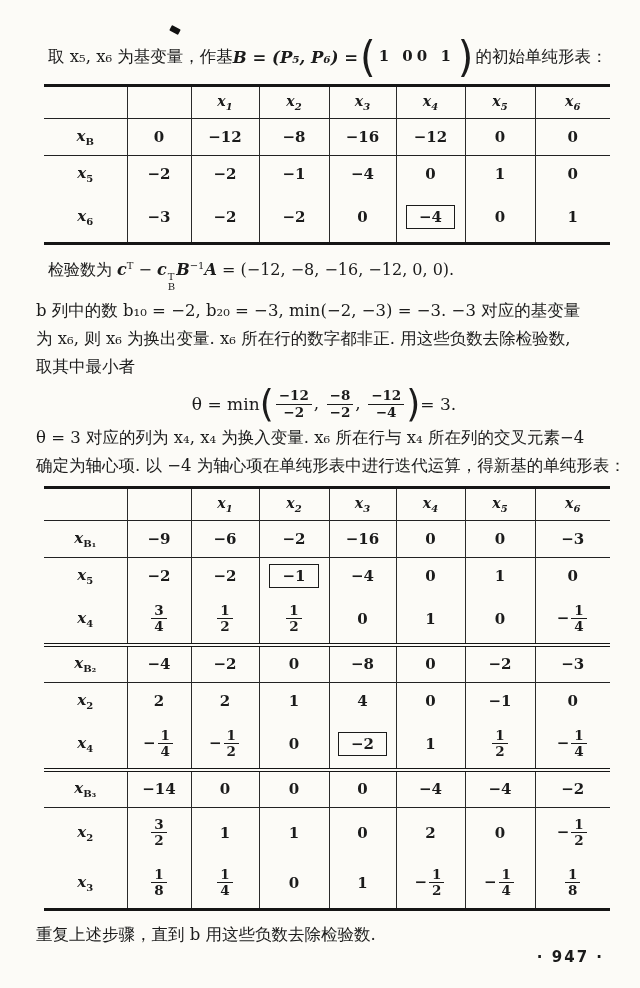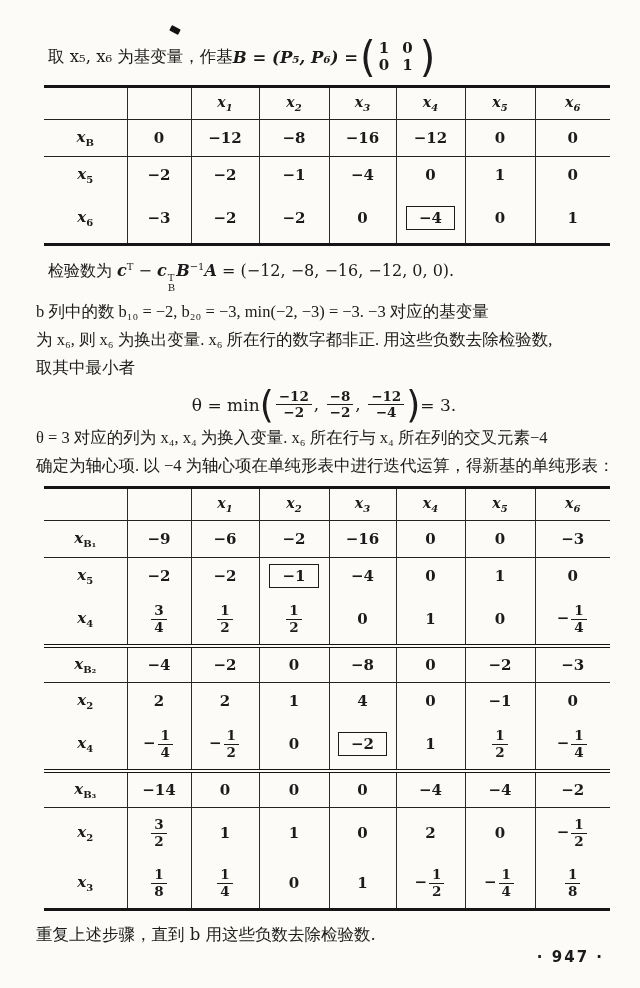--- a/index.html
+++ b/index.html
@@ -14,21 +14,21 @@
   }
   .content{padding:40px 28px 0 36px;}
   .bi{font-style:italic;font-weight:700;}
   i.v{font-style:italic;font-weight:600;font-family:"DejaVu Serif",serif;}
   sub{font-size:10px;}
   sup{font-size:10px;}
 
   
   .intro{display:flex;align-items:center;font-size:16.5px;margin-left:12px;white-space:nowrap;}
   .matrix{display:inline-flex;align-items:center;margin:0 2px;}
-  .matrix .rows{display:inline-flex;flex-direction:column;line-height:1.15;font-weight:700;font-size:15px;padding:0 3px;letter-spacing:4px;text-align:right;}
+  .matrix .rows{display:inline-flex;flex-direction:row;line-height:1.15;font-weight:700;font-size:15px;padding:0 3px;letter-spacing:4px;text-align:right;}
   .paren{font-family:"DejaVu Sans",sans-serif;font-weight:400;font-size:40px;line-height:.85;transform:scaleY(1.05);}
 
   
   table.simplex{border-collapse:collapse;table-layout:fixed;width:566px;margin:10px 0 0 8px;
     border-top:3px solid #151515;border-bottom:3px solid #151515;}
   table.simplex th,table.simplex td{
     text-align:center;vertical-align:middle;padding:0;
     font-size:15px;font-weight:600;border-left:1px solid #2a2a2a;}
   table.simplex th:first-child,table.simplex td:first-child{border-left:none;}
   table.simplex thead tr{height:33px;border-bottom:1.6px solid #222;}
@@ -43,21 +43,21 @@
     font-size:13.5px;line-height:1.15;margin:0 2px;font-weight:700;}
   .frac .fn{border-bottom:1.4px solid #1b1b1b;padding:0 3px;}
   .frac .fd{padding:0 3px;}
   .box{display:inline-block;border:1.4px solid #1b1b1b;padding:2px 12px;}
 
   
   .check-line{font-size:16px;margin:15px 0 0 12px;white-space:nowrap;}
   .supsub{display:inline-flex;flex-direction:column;align-items:flex-start;font-size:10px;
     line-height:1;vertical-align:-5px;margin:0 1px;}
   .para{font-size:16.5px;line-height:1.7;margin-top:5px;}
-  .para div{white-space:nowrap;font-family:Liberation Serif, serif;}
+  .para div{white-space:nowrap;}
   .theta{display:flex;justify-content:center;align-items:center;font-size:17px;margin:7px 0 3px 0;}
   .theta .pbig{font-size:36px;}
   .footer-para{font-size:16.5px;line-height:1.66;margin-top:10px;}
   .footer-para div{white-space:nowrap;}
   .indent{text-indent:2em;}
   .pagenum{position:absolute;right:36px;bottom:22px;font-size:15px;font-weight:700;
     font-family:"DejaVu Sans",sans-serif;letter-spacing:2px;}
   .speck{position:absolute;left:170px;top:27px;width:10px;height:6px;background:#111;
     border-radius:1px;transform:rotate(28deg);}
 </style>
@@ -72,20 +72,21 @@
       <span>取 x₅, x₆ 为基变量，作基 </span>
       <span class="bi">B = (P₅, P₆) = </span>
       <span class="matrix">
         <span class="paren">(</span>
         <span class="rows">
           <span>1 0</span>
           <span>0 1</span>
         </span>
         <span class="paren">)</span>
       </span>
+      <span>的初始单纯形表：</span>
     </div>
 
     <table class="simplex" id="table1">
         <colgroup>
           <col style="width: 83px;">
           <col style="width: 64px;">
           <col style="width: 68px;">
           <col style="width: 70px;">
           <col style="width: 67px;">
           <col style="width: 69px;">

